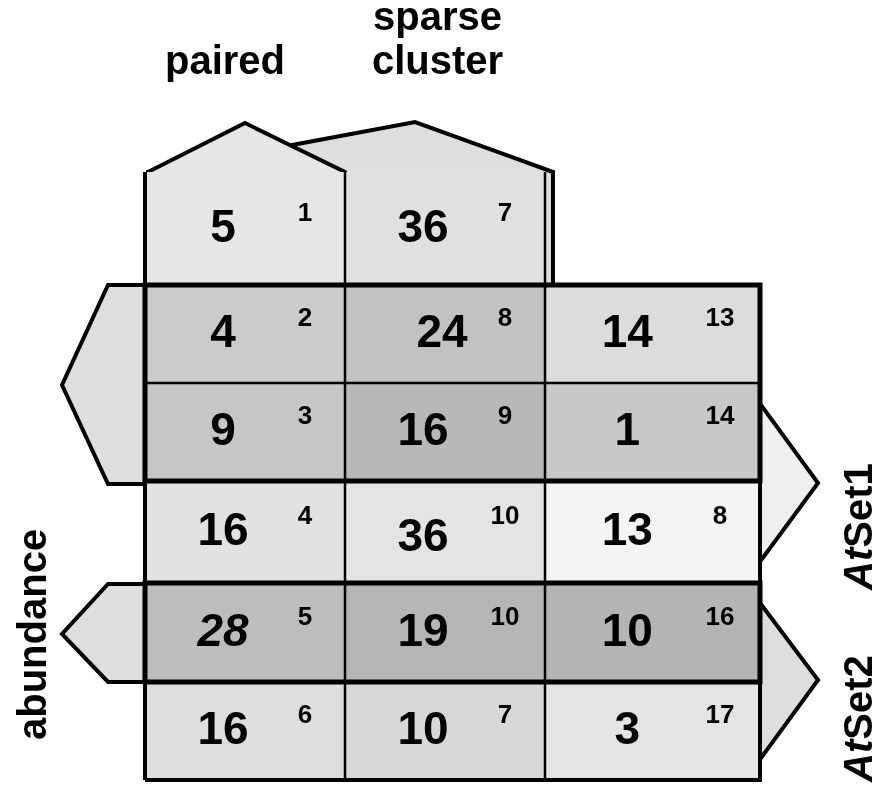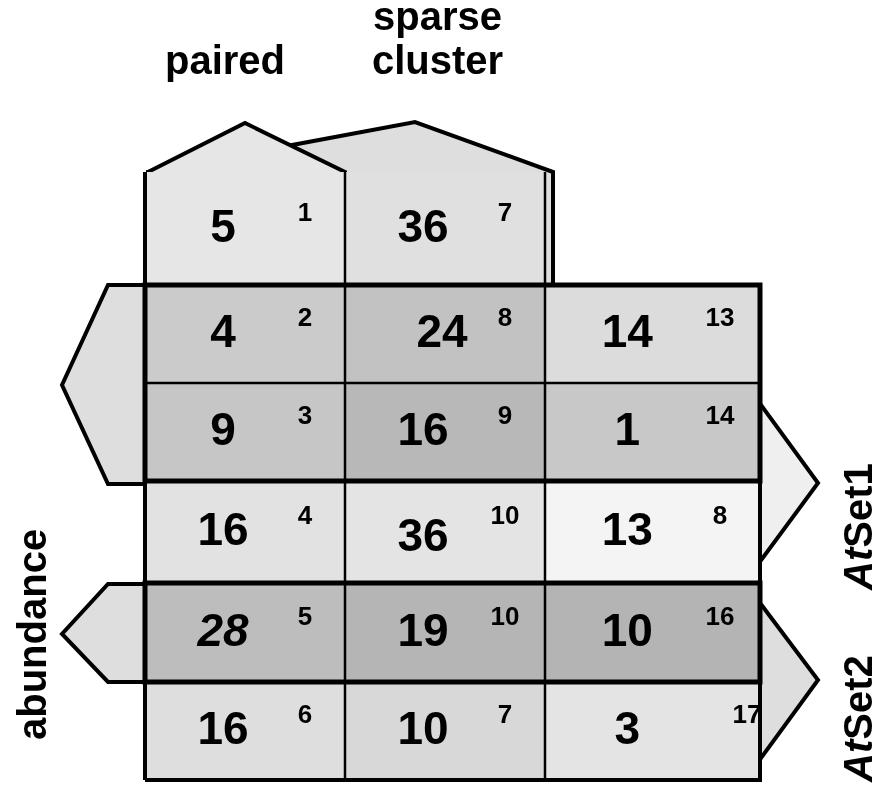--- a/index.html
+++ b/index.html
@@ -156,16 +156,16 @@
       <div class="cellnum idx" style="left: 483px; top: 699px; width: 44px;">7</div>
       <div class="cellnum val" style="left: 565px; top: 304px; width: 124.7px;">14</div>
       <div class="cellnum idx" style="left: 698px; top: 302px; width: 44px;">13</div>
       <div class="cellnum val" style="left: 565px; top: 402px; width: 124.7px;">1</div>
       <div class="cellnum idx" style="left: 698px; top: 400px; width: 44px;">14</div>
       <div class="cellnum val" style="left: 565px; top: 502px; width: 124.7px;">13</div>
       <div class="cellnum idx" style="left: 698px; top: 500px; width: 44px;">8</div>
       <div class="cellnum val" style="left: 565px; top: 602.5px; width: 124.7px;">10</div>
       <div class="cellnum idx" style="left: 698px; top: 600.5px; width: 44px;">16</div>
       <div class="cellnum val" style="left: 565px; top: 701px; width: 124.7px;">3</div>
-      <div class="cellnum idx" style="left: 698px; top: 699px; width: 44px; margin-left: 27px;">17</div>
+      <div class="cellnum idx" style="left: 698px; top: 699px; width: 44px;">17</div>
     </div>
 
 </div>
 
 </body></html>

